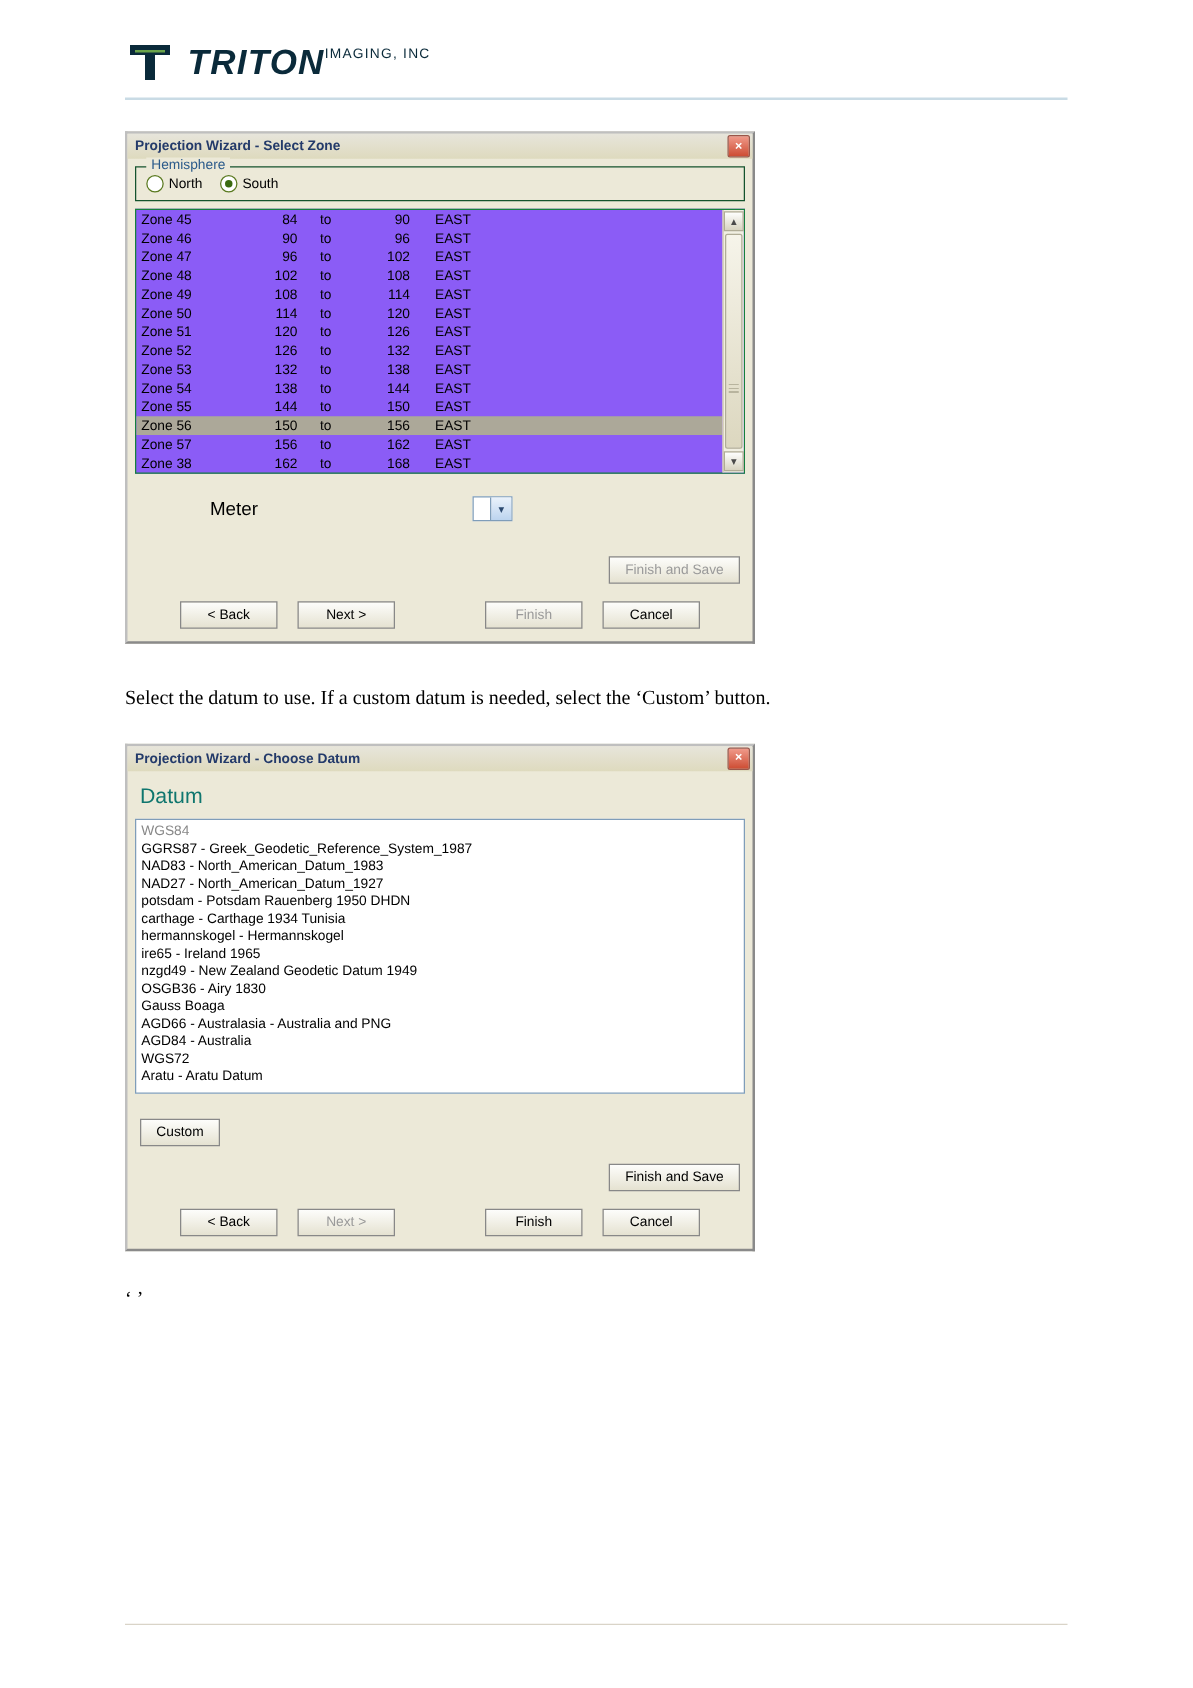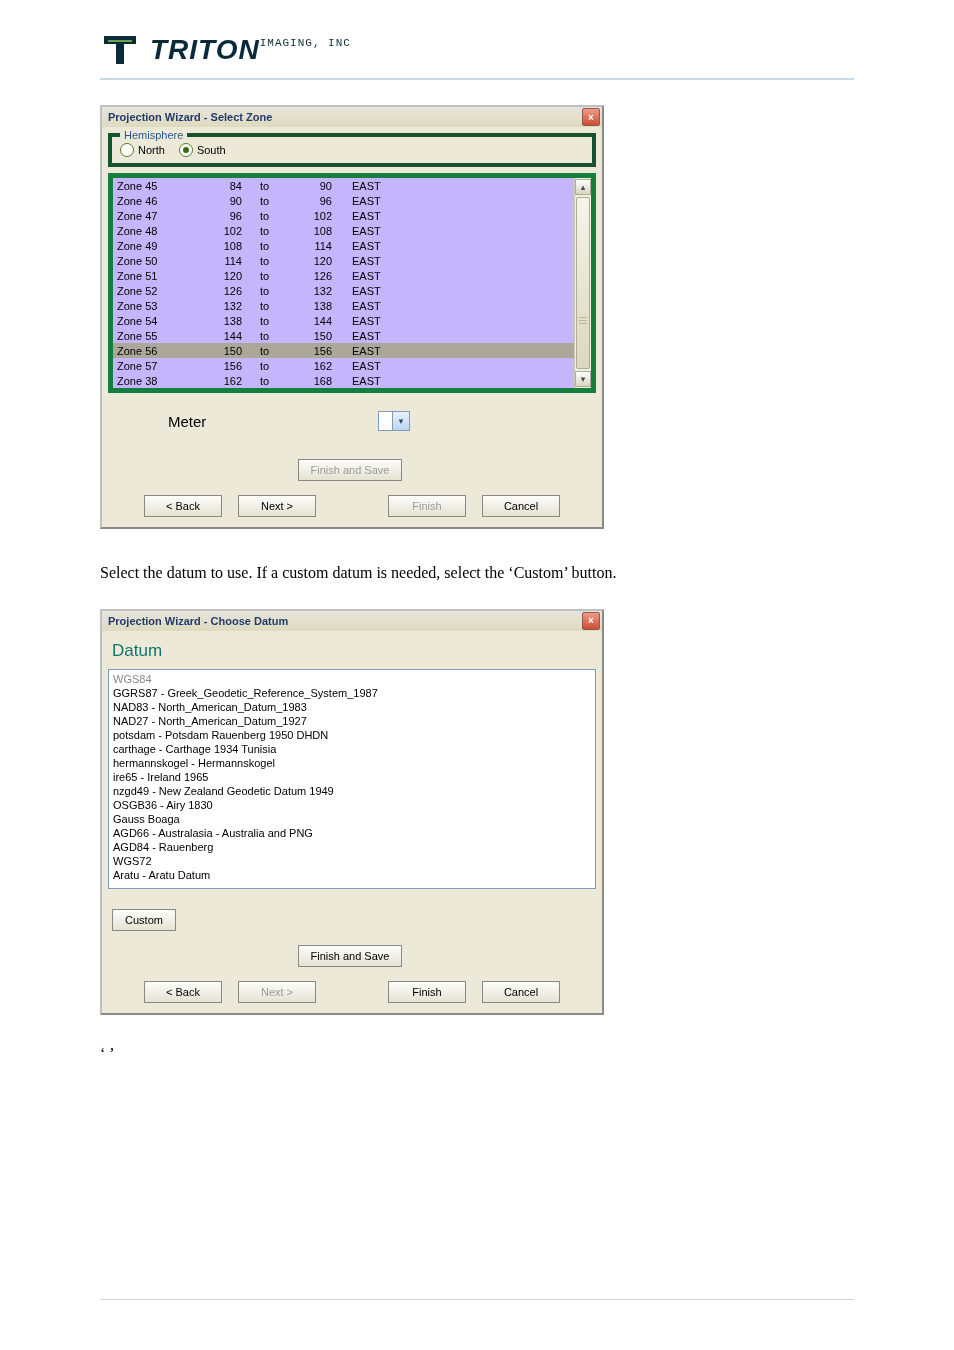--- a/index.html
+++ b/index.html
@@ -1,53 +1,53 @@
 <!DOCTYPE html>
 <html><head>
 <meta charset="utf-8">
 <style>
   html,body{margin:0;padding:0;background:#fff;font-family:"Times New Roman",Times,serif;color:#000}
   .page{width:954px;min-height:1350px;margin:0 auto;position:relative;box-sizing:border-box;padding:30px 100px 40px 100px}
   .logo-row{display:flex;align-items:center;gap:10px}
   .logo-mark svg{display:block}
   .logo-text{display:flex;flex-direction:row;line-height:1}
   .logo-text .t1{font-family:Arial,Helvetica,sans-serif;font-weight:900;font-style:italic;font-size:28px;letter-spacing:1px;color:#0a2a3a}
-  .logo-text .t2{font-family:Liberation Mono, monospace;font-size:11px;letter-spacing:1px;color:#0a2a3a;margin-top:2px}
+  .logo-text .t2{font-family:Liberation Sans, sans-serif;font-size:11px;letter-spacing:1px;color:#0a2a3a;margin-top:2px}
   .hr{height:2px;width:100%;margin-top:8px;background:linear-gradient(#c9dbe5,#c9dbe5)}
   
   .dlg{width:500px;border:2px solid #bfbfbf;border-right-color:#8a8a8a;border-bottom-color:#8a8a8a;background:#ece9d8;font-family:Tahoma,Arial,sans-serif;font-size:11px;color:#000;margin-top:25px}
   .titlebar{display:flex;align-items:center;justify-content:space-between;background:linear-gradient(#e7e5db,#dedabe);height:20px;padding:0 2px 0 6px}
   .titlebar .ttl{font-weight:bold;color:#233a6a}
   .titlebar .close{width:16px;height:16px;background:linear-gradient(#f09a8a,#cd4c33);border:1px solid #9a5549;color:#fff;font-weight:bold;font-size:10px;display:flex;align-items:center;justify-content:center;border-radius:2px}
   .client{padding:4px 6px 10px 6px}
-  .groupbox{border:4px solid #14532d;position:relative;padding:6px 8px 6px 8px;margin:2px 0 6px 0}
+  .groupbox{border:1px solid #14532d;position:relative;padding:6px 8px 6px 8px;margin:2px 0 6px 0}
   .groupbox .legend{position:absolute;top:-8px;left:8px;background:#ece9d8;padding:0 4px;color:#2a5a8a;font-size:11px}
   .radio-row{display:flex;gap:14px;align-items:center}
   .radio{width:12px;height:12px;border-radius:50%;border:1px solid #5a7a20;background:#fff;display:inline-flex;align-items:center;justify-content:center}
   .radio.sel::after{content:"";width:6px;height:6px;border-radius:50%;background:#3a6a10}
-  .listbox{border:5px solid #15803d;background:#c4b5fd;height:210px;display:flex}
+  .listbox{border:1px solid #15803d;background:#8b5cf6;height:210px;display:flex}
   .listbox .rows{flex:1;overflow:hidden}
   .listbox .row{display:flex;padding:0 4px;height:15px;align-items:center;font-family:"MS Sans Serif",Tahoma,sans-serif;font-size:11px;white-space:pre}
   .listbox .row.sel{background:#aca899}
   .listbox .c1{width:70px}
   .listbox .c2{width:55px;text-align:right}
   .listbox .c3{width:45px;text-align:center}
   .listbox .c4{width:45px;text-align:right}
   .listbox .c5{width:60px;padding-left:20px}
   .vscroll{width:16px;background:#efe;border-left:1px solid #cfcab0;display:flex;flex-direction:column;justify-content:space-between;align-items:center;background:#f1efe2}
   .sbtn{width:14px;height:14px;background:linear-gradient(#fefefe,#d8d4c0);border:1px solid #b0ac96;font-size:9px;display:flex;align-items:center;justify-content:center;color:#4a4a4a;margin:1px}
   .thumb{width:12px;flex:1;margin:1px 0;background:linear-gradient(#f6f4ea,#dcd7bf);border:1px solid #b0ac96;border-radius:2px;position:relative}
   .thumb .grip{position:absolute;left:2px;right:2px;top:70%;height:8px;background:repeating-linear-gradient(#b8b49e 0 1px,transparent 1px 3px)}
   .unit-row{display:flex;align-items:center;gap:10px;margin:18px 0 8px 60px}
   .unit-label{width:200px;background:#ece9d8;font-size:15px}
   .dropdown{width:30px;height:18px;border:1px solid #7f9db9;background:#fff;display:flex}
   .dropdown .dd-btn{width:16px;margin-left:auto;background:linear-gradient(#eaf2fb,#bcd4ef);border-left:1px solid #7f9db9;display:flex;align-items:center;justify-content:center;font-size:9px;color:#2c4a70}
   .btn{height:22px;border:1px solid #888;background:linear-gradient(#fdfdfb,#e5e2d1);font-family:Tahoma,sans-serif;font-size:11px;padding:0 12px;display:inline-flex;align-items:center;justify-content:center;min-width:70px;box-sizing:border-box}
   .btn.disabled{color:#9a9a9a}
-  .row-right{display:flex;justify-content:center;gap:6px;margin-top:28px;padding-right:4px}
+  .row-right{display:flex;justify-content:flex-end;gap:6px;margin-top:28px;padding-right:4px}
   .nav-row{display:flex;justify-content:center;gap:16px;margin-top:14px}
   .nav-row .btn{min-width:78px}
   .para{font-size:16px;margin:34px 0 8px 0;line-height:1.3}
   
   .datum-title{font-size:17px;color:#0f766e;margin:6px 0 8px 4px;font-family:Tahoma,Arial,sans-serif}
   .datum-list{border:1px solid #7f9db9;background:#fff;height:214px;padding:2px 4px;overflow:hidden}
   .datum-list .drow{font-family:"MS Sans Serif",Tahoma,sans-serif;font-size:11px;height:14px;display:flex;align-items:center}
   .datum-list .drow.sel{color:#888}
   .footer-line{position:absolute;left:100px;right:100px;bottom:50px;border-top:1px solid #d9d4c8}
 </style>
@@ -152,21 +152,21 @@
           <div class="drow">NAD83 - North_American_Datum_1983</div>
           <div class="drow">NAD27 - North_American_Datum_1927</div>
           <div class="drow">potsdam - Potsdam Rauenberg 1950 DHDN</div>
           <div class="drow">carthage - Carthage 1934 Tunisia</div>
           <div class="drow">hermannskogel - Hermannskogel</div>
           <div class="drow">ire65 - Ireland 1965</div>
           <div class="drow">nzgd49 - New Zealand Geodetic Datum 1949</div>
           <div class="drow">OSGB36 - Airy 1830</div>
           <div class="drow">Gauss Boaga</div>
           <div class="drow">AGD66 - Australasia - Australia and PNG</div>
-          <div class="drow">AGD84 - Rauenberg</div>
+          <div class="drow">AGD84 - Australia</div>
           <div class="drow">WGS72</div>
           <div class="drow">Aratu - Aratu Datum</div>
         </div>
 
       <div style="margin:20px 0 0 4px">
         <span class="btn" style="min-width:64px">Custom</span>
       </div>
 
       <div class="row-right" style="margin-top:14px">
         <span class="btn">Finish and Save</span>

